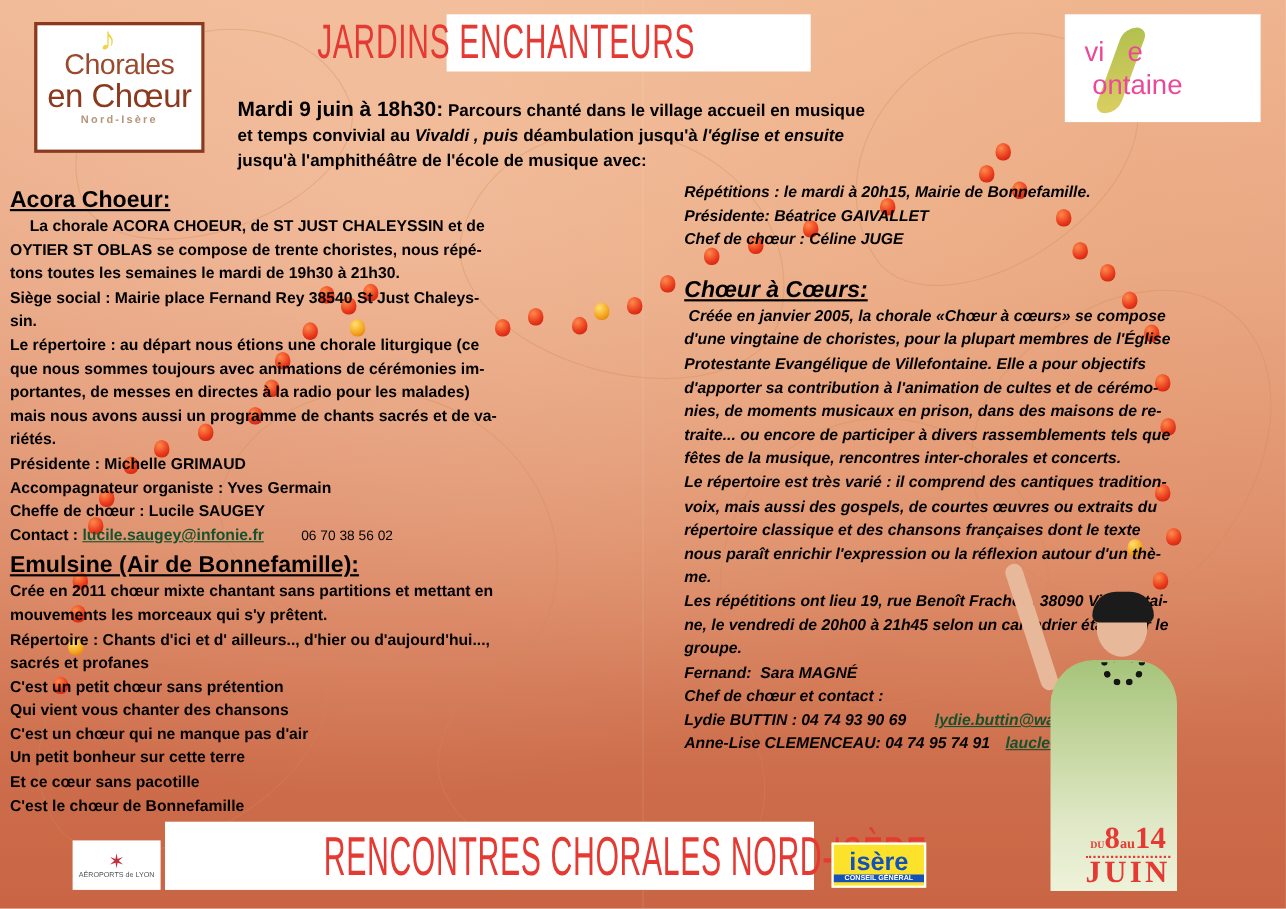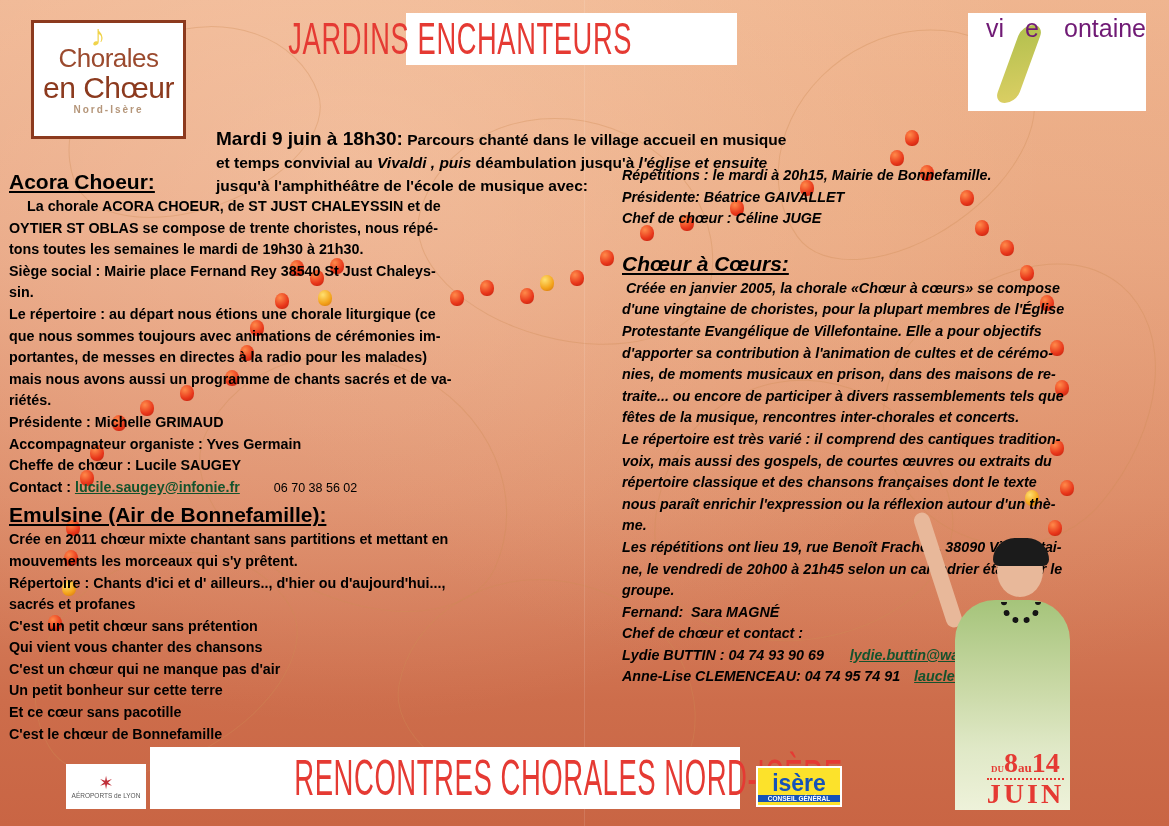--- a/index.html
+++ b/index.html
@@ -26,39 +26,39 @@
     position: absolute; left: 31px; top: 20px; width: 155px; height: 119px;
     background: #fff; border: 3px solid #8c3a1e;
     display: flex; flex-direction: column; align-items: center; justify-content: center;
   }
   .logo-chorales .l1 { font-size: 26px; color: #9b4a2e; letter-spacing: -0.5px; line-height: 28px; position: relative; }
   .logo-chorales .l2 { font-size: 30px; color: #8c3a1e; line-height: 32px; letter-spacing: -0.5px; }
   .logo-chorales .l3 { font-size: 10px; color: #b5967a; letter-spacing: 2px; font-weight: bold; }
   .logo-chorales .note { position: absolute; left: 32px; top: -22px; font-size: 30px; color: #f0d34a; }
   .logo-ville {
     position: absolute; left: 968px; top: 13px; width: 178px; height: 98px; background: #fff;
-    display: flex; justify-content: space-between; padding-left: 18px;
-    font-size: 25px; color: #701a75; line-height: 30px;
+    display: flex; flex-direction: column; justify-content: center; padding-left: 18px;
+    font-size: 25px; color: #ec4899; line-height: 30px;
   }
   .logo-ville .stroke { position: absolute; left: 40px; top: 12px; width: 22px; height: 78px;
     background: linear-gradient(170deg, #a9b93a, #d7c952); transform: skewX(-20deg); border-radius: 12px; opacity: 0.9; }
   .logo-ville span { position: relative; }
   
   .title-banner {
     position: absolute; left: 406px; top: 13px; width: 331px; height: 52px; background: #fff;
     display: flex; align-items: center; justify-content: flex-end;
   }
   .condensed {
     font-family: "Liberation Sans", sans-serif; color: #e53a33; text-transform: uppercase;
     transform: scaleX(0.62); transform-origin: center; white-space: nowrap; letter-spacing: 1px;
   }
   .title-banner .condensed { font-size: 44px; font-weight: normal; }
   
   .intro {
-    position: absolute; left: 216px; top: 88px; width: 710px; font-weight: bold; font-size: 15.5px; line-height: 23px; margin-top: 39px;
+    position: absolute; left: 216px; top: 88px; width: 710px; font-weight: bold; font-size: 15.5px; line-height: 23px;
   }
   .intro .lead { font-size: 19px; }
   .intro em { font-style: italic; }
   
   .col { position: absolute; font-weight: bold; font-size: 14.3px; line-height: 21.6px; }
   .col-left { left: 9px; top: 168px; width: 540px; }
   .col-right { left: 622px; top: 165px; width: 555px; font-style: italic; }
   .section-title { font-size: 21px; text-decoration: underline; line-height: 28px; }
   .indent { padding-left: 18px; }
   .link { color: #14532d; text-decoration: underline; }

